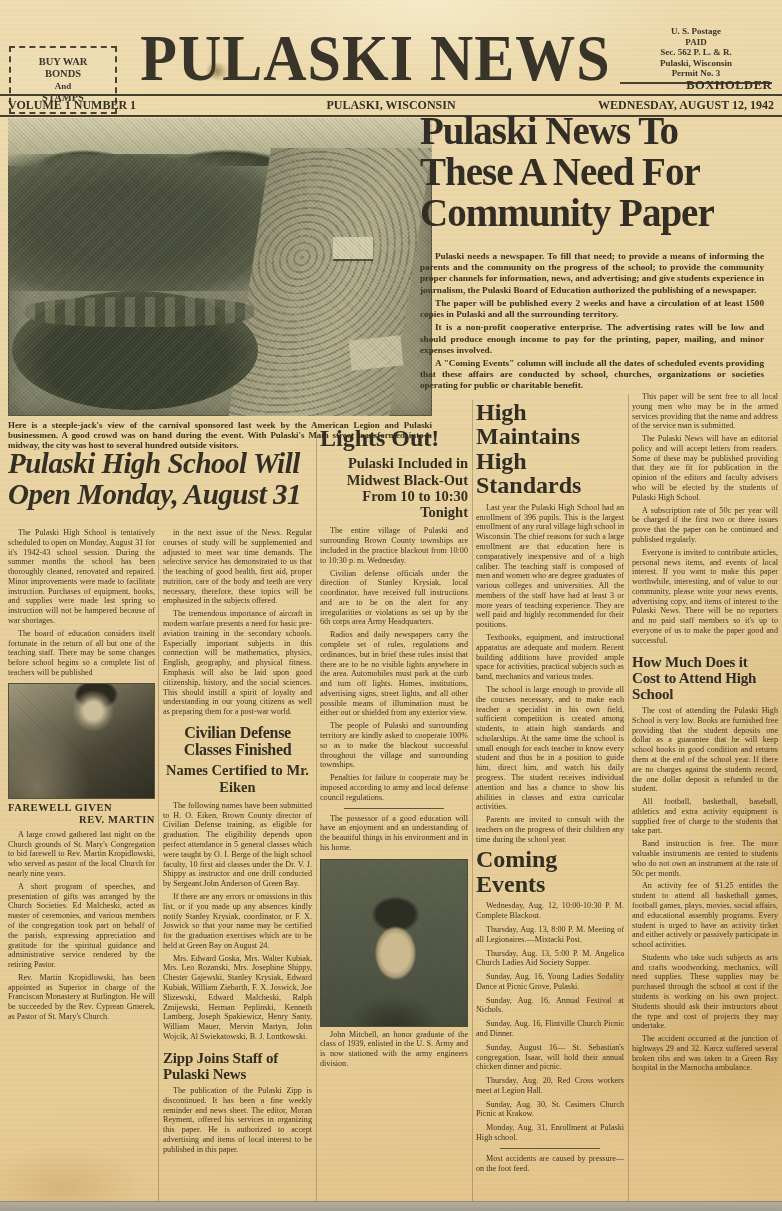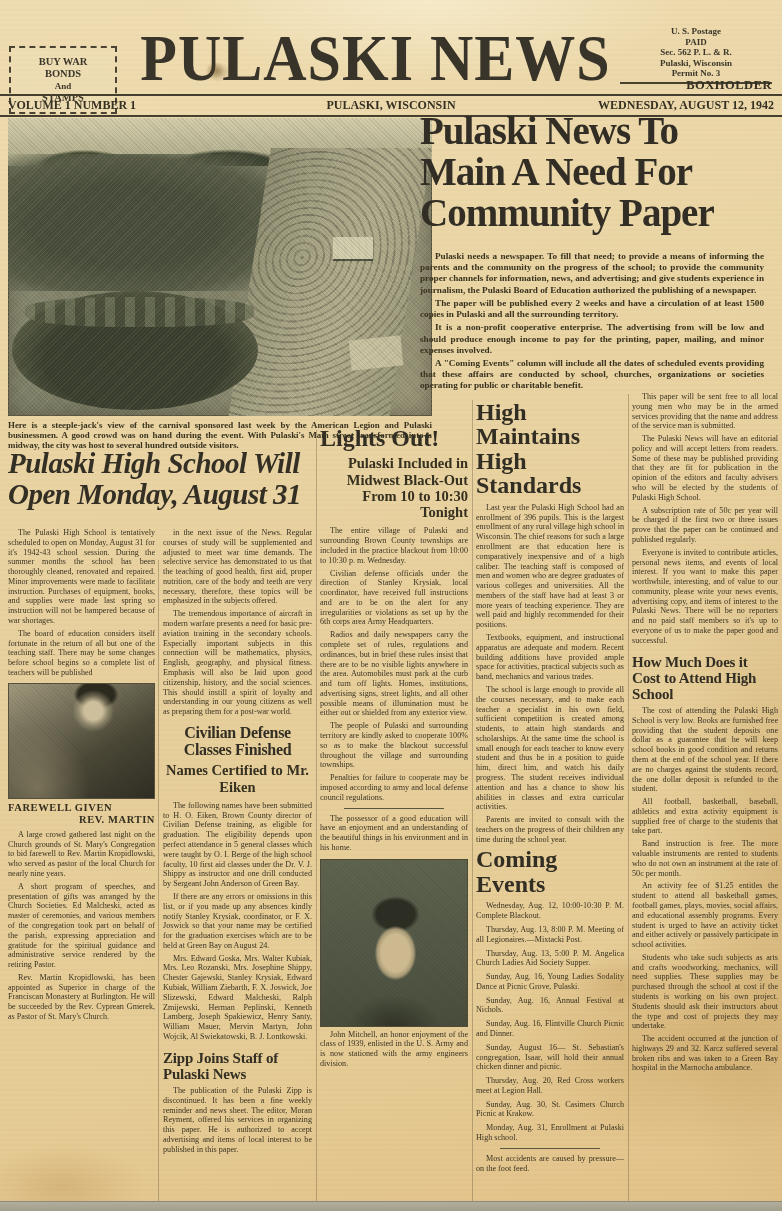--- a/index.html
+++ b/index.html
@@ -150,26 +150,26 @@
     <div class="ph ph-sign"></div>
     <div class="ph ph-sign2"></div>
     <div class="ph ph-halftone"></div>
   </div>
   <div class="caption-main">Here is a steeple-jack's view of the carnival sponsored last week by the American Legion and Pulaski businessmen. A good crowd was on hand during the event. With Pulaski's Main street transformed into a midway, the city was host to several hundred outside visitors.</div>
 
   <div class="hl-school">Pulaski High School Will Open Monday, August 31</div>
 
   <div class="lead">
     <div class="hl-xl">Pulaski News To</div>
-    <div class="hl-xl">Main A Need For</div>
+    <div class="hl-xl">These A Need For</div>
     <div class="hl-xl">Community Paper</div>
     <div class="lead-body">
       <p>Pulaski needs a newspaper.  To fill that need; to provide a means of informing the parents and the community on the progress of the school; to provide the community proper channels for information, news, and advertising; and give students experience in journalism, the Pulaski Board of Education authorized the publishing of a newspaper.</p>
       <p>The paper will be published every 2 weeks and have a circulation of at least 1500 copies in Pulaski and all the surrounding territory.</p>
-      <p>It is a non-profit cooperative enterprise.  The advertising from will be low and should produce enough income to pay for the printing, paper, mailing, and minor expenses involved.</p>
+      <p>It is a non-profit cooperative enterprise.  The advertising rates will be low and should produce enough income to pay for the printing, paper, mailing, and minor expenses involved.</p>
       <p>A "Coming Events" column will include all the dates of scheduled events providing that these affairs are conducted by school, churches, organizations or societies operating for public or charitable benefit.</p>
     </div>
   </div>
 
   <div class="ncol" id="col1">
     <p>The Pulaski High School is tentatively scheduled to open on Monday, August 31 for it's 1942-43 school session. During the summer months the school has been thoroughly cleaned, renovated and repaired.  Minor improvements were made to facilitate instruction.  Purchases of equipment, books, and supplies were made last spring so instruction will not be hampered because of war shortages.</p>
     <p>The board of education considers itself fortunate in the return of all but one of the teaching staff. There may be some changes before school begins so a complete list of teachers will be published</p>
     <div class="photo-martin"></div>
     <div class="cap-label">
       <span>FAREWELL GIVEN</span>
@@ -196,21 +196,21 @@
     <div class="hl-lg">Lights Out!</div>
     <div class="subhead">Pulaski Included in Midwest Black-Out From 10 to 10:30 Tonight</div>
     <p>The entire village of Pulaski and surrounding Brown County townships are included in the practice blackout from 10:00 to 10:30 p. m. Wednesday.</p>
     <p>Civilian defense officials under the direction of Stanley Krysiak, local coordinator, have received full instructions and are to be on the alert for any irregularities or violations as set up by the 6th corps area Army Headquarters.</p>
     <p>Radios and daily newspapers carry the complete set of rules, regulations and ordinances, but in brief these rules insist that there are to be no visible lights anywhere in the area.  Automobiles must park at the curb and turn off lights.  Homes, institutions, advertising signs, street lights, and all other possible means of illumination must be either out or shielded from any exterior view.</p>
     <p>The people of Pulaski and surrounding territory are kindly asked to cooperate 100% so as to make the blackout successful throughout the village and surrounding townships.</p>
     <p>Penalties for failure to cooperate may be imposed according to army and local defense council regulations.</p>
     <div class="divider"></div>
     <p>The possessor of a good education will have an enjoyment and an understanding of the beautiful things in his environment and in his home.</p>
     <div class="photo-mitchell"></div>
-    <p>John Mitchell, an honor enjoyment of the class of 1939, enlisted in the U. S. Army and is now stationed with the army engineers division.</p>
+    <p>John Mitchell, an honor graduate of the class of 1939, enlisted in the U. S. Army and is now stationed with the army engineers division.</p>
   </div>
 
   <div class="ncol" id="col4">
     <div class="hl-lg">High Maintains High Standards</div>
     <p>Last year the Pulaski High School had an enrollment of 396 pupils.  This is the largest enrollment of any rural village high school in Wisconsin.  The chief reasons for such a large enrollment are that education here is comparatively inexpensive and of a high caliber.  The teaching staff is composed of men and women who are degree graduates of various colleges and universities. All the members of the staff have had at least 3 or more years of teaching experience.  They are well paid and highly recommended for their positions.</p>
     <p>Textbooks, equipment, and instructional apparatus are adequate and modern.  Recent building additions have provided ample space for activities, practical subjects such as band, mechanics and various trades.</p>
     <p>The school is large enough to provide all the courses necessary, and to make each teacher a specialist in his own field, sufficient competition is created among students, to attain high standards and scholarships.  At the same time the school is small enough for each teacher to know every student and thus be in a position to guide him, direct him, and watch his daily progress.  The student receives individual attention and has a chance to show his abilities in classes and extra curricular activities.</p>
     <p>Parents are invited to consult with the teachers on the progress of their children any time during the school year.</p>
     <div class="hl-lg">Coming Events</div>
     <div class="events">

